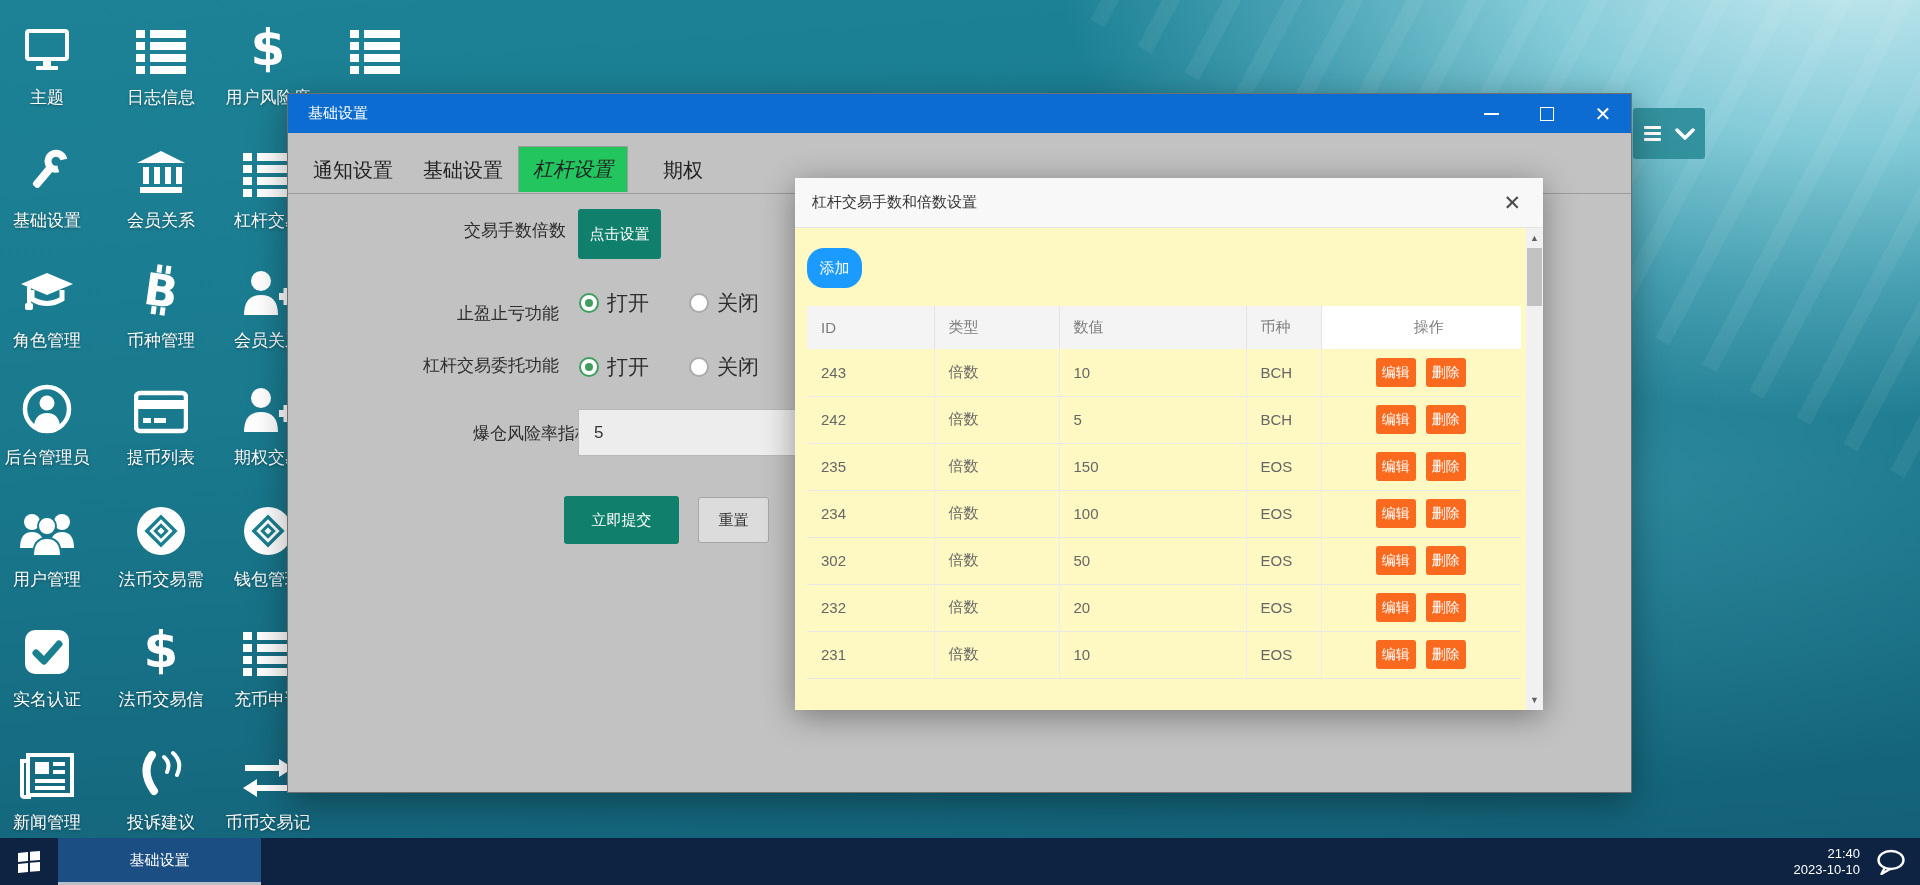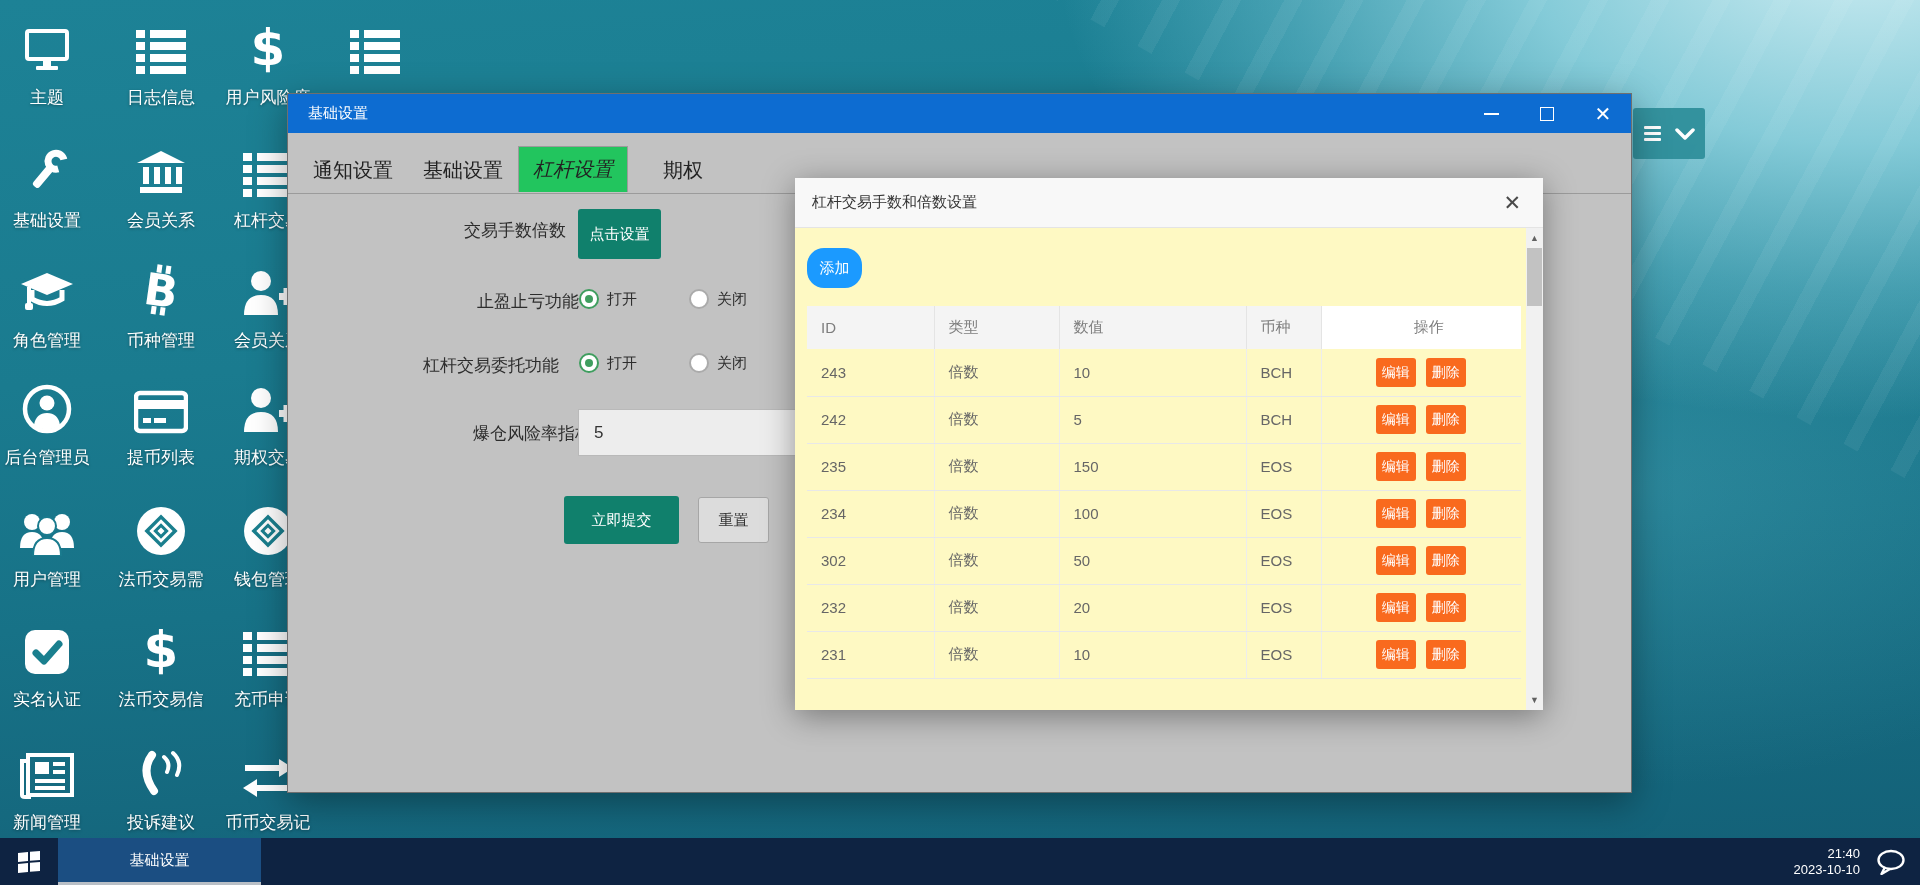--- a/index.html
+++ b/index.html
@@ -46,21 +46,21 @@
   .tab.active{background:#22c55e;border:1px solid #9b9b9b;border-bottom:none;height:46px;box-sizing:border-box;font-style:italic;}
   
   .flabel{position:absolute;width:270px;text-align:right;font-size:17px;color:#2d2d2d;white-space:nowrap;}
   .btn-green{position:absolute;background:#10806c;color:#fff;border:none;font-size:15px;border-radius:3px;cursor:pointer;
     display:flex;align-items:center;justify-content:center;font-family:inherit;}
   .radio{position:absolute;display:flex;align-items:center;gap:8px;cursor:pointer;}
   .radio .circ{width:20px;height:20px;border-radius:50%;box-sizing:border-box;background:#fff;position:relative;}
   .radio.on .circ{border:2px solid #3f9e5f;}
   .radio.on .circ:after{content:"";position:absolute;left:4px;top:4px;width:8px;height:8px;border-radius:50%;background:#3f9e5f;}
   .radio.off .circ{border:2px solid #ababab;}
-  .radio .rl{font-size:15px;color:#2d2d2d;}
+  .radio .rl{font-size:21px;color:#2d2d2d;}
   .finput{position:absolute;left:290px;top:315px;width:330px;height:47px;box-sizing:border-box;
     border:1px solid #b9b9b9;background:#ededed;font-size:17px;color:#333;padding-left:15px;font-family:inherit;}
   .btn-reset{position:absolute;left:410px;top:403px;width:71px;height:46px;background:#dcdcdc;border:1px solid #a6a6a6;
     font-size:15px;color:#333;border-radius:3px;cursor:pointer;font-family:inherit;}
 
   
   .modal{position:absolute;left:795px;top:178px;width:748px;height:532px;background:#fef9c3;z-index:10;
     box-shadow:0 6px 30px rgba(0,0,0,.38);overflow:hidden;}
   .mhead{height:50px;background:#f8f8f8;border-bottom:1px solid #e4e4e4;display:flex;align-items:center;box-sizing:border-box;}
   .mhead .mt{margin-left:17px;font-size:15px;color:#333;}
@@ -389,21 +389,21 @@
     <div class="line"></div>
     <div class="tab" style="left:10px">通知设置</div>
     <div class="tab" style="left:120px">基础设置</div>
     <div class="tab active" style="left:230px">杠杆设置</div>
     <div class="tab" style="left:340px">期权</div>
   </div>
 
   <div class="flabel" style="left:8px;top:125px;">交易手数倍数</div>
   <button class="btn-green" style="left:290px;top:115px;width:83px;height:50px;">点击设置</button>
 
-  <div class="flabel" style="left:1px;top:196px;padding-left:20px;">止盈止亏功能</div>
+  <div class="flabel" style="left:1px;top:208px;">止盈止亏功能</div>
   <div class="radio on" style="left:291px;top:195px;">
       <span class="circ"></span>
       <span class="rl">打开</span>
     </div>
   <div class="radio off" style="left:401px;top:195px;">
       <span class="circ"></span>
       <span class="rl">关闭</span>
     </div>
 
   <div class="flabel" style="left:1px;top:260px;">杠杆交易委托功能</div>

